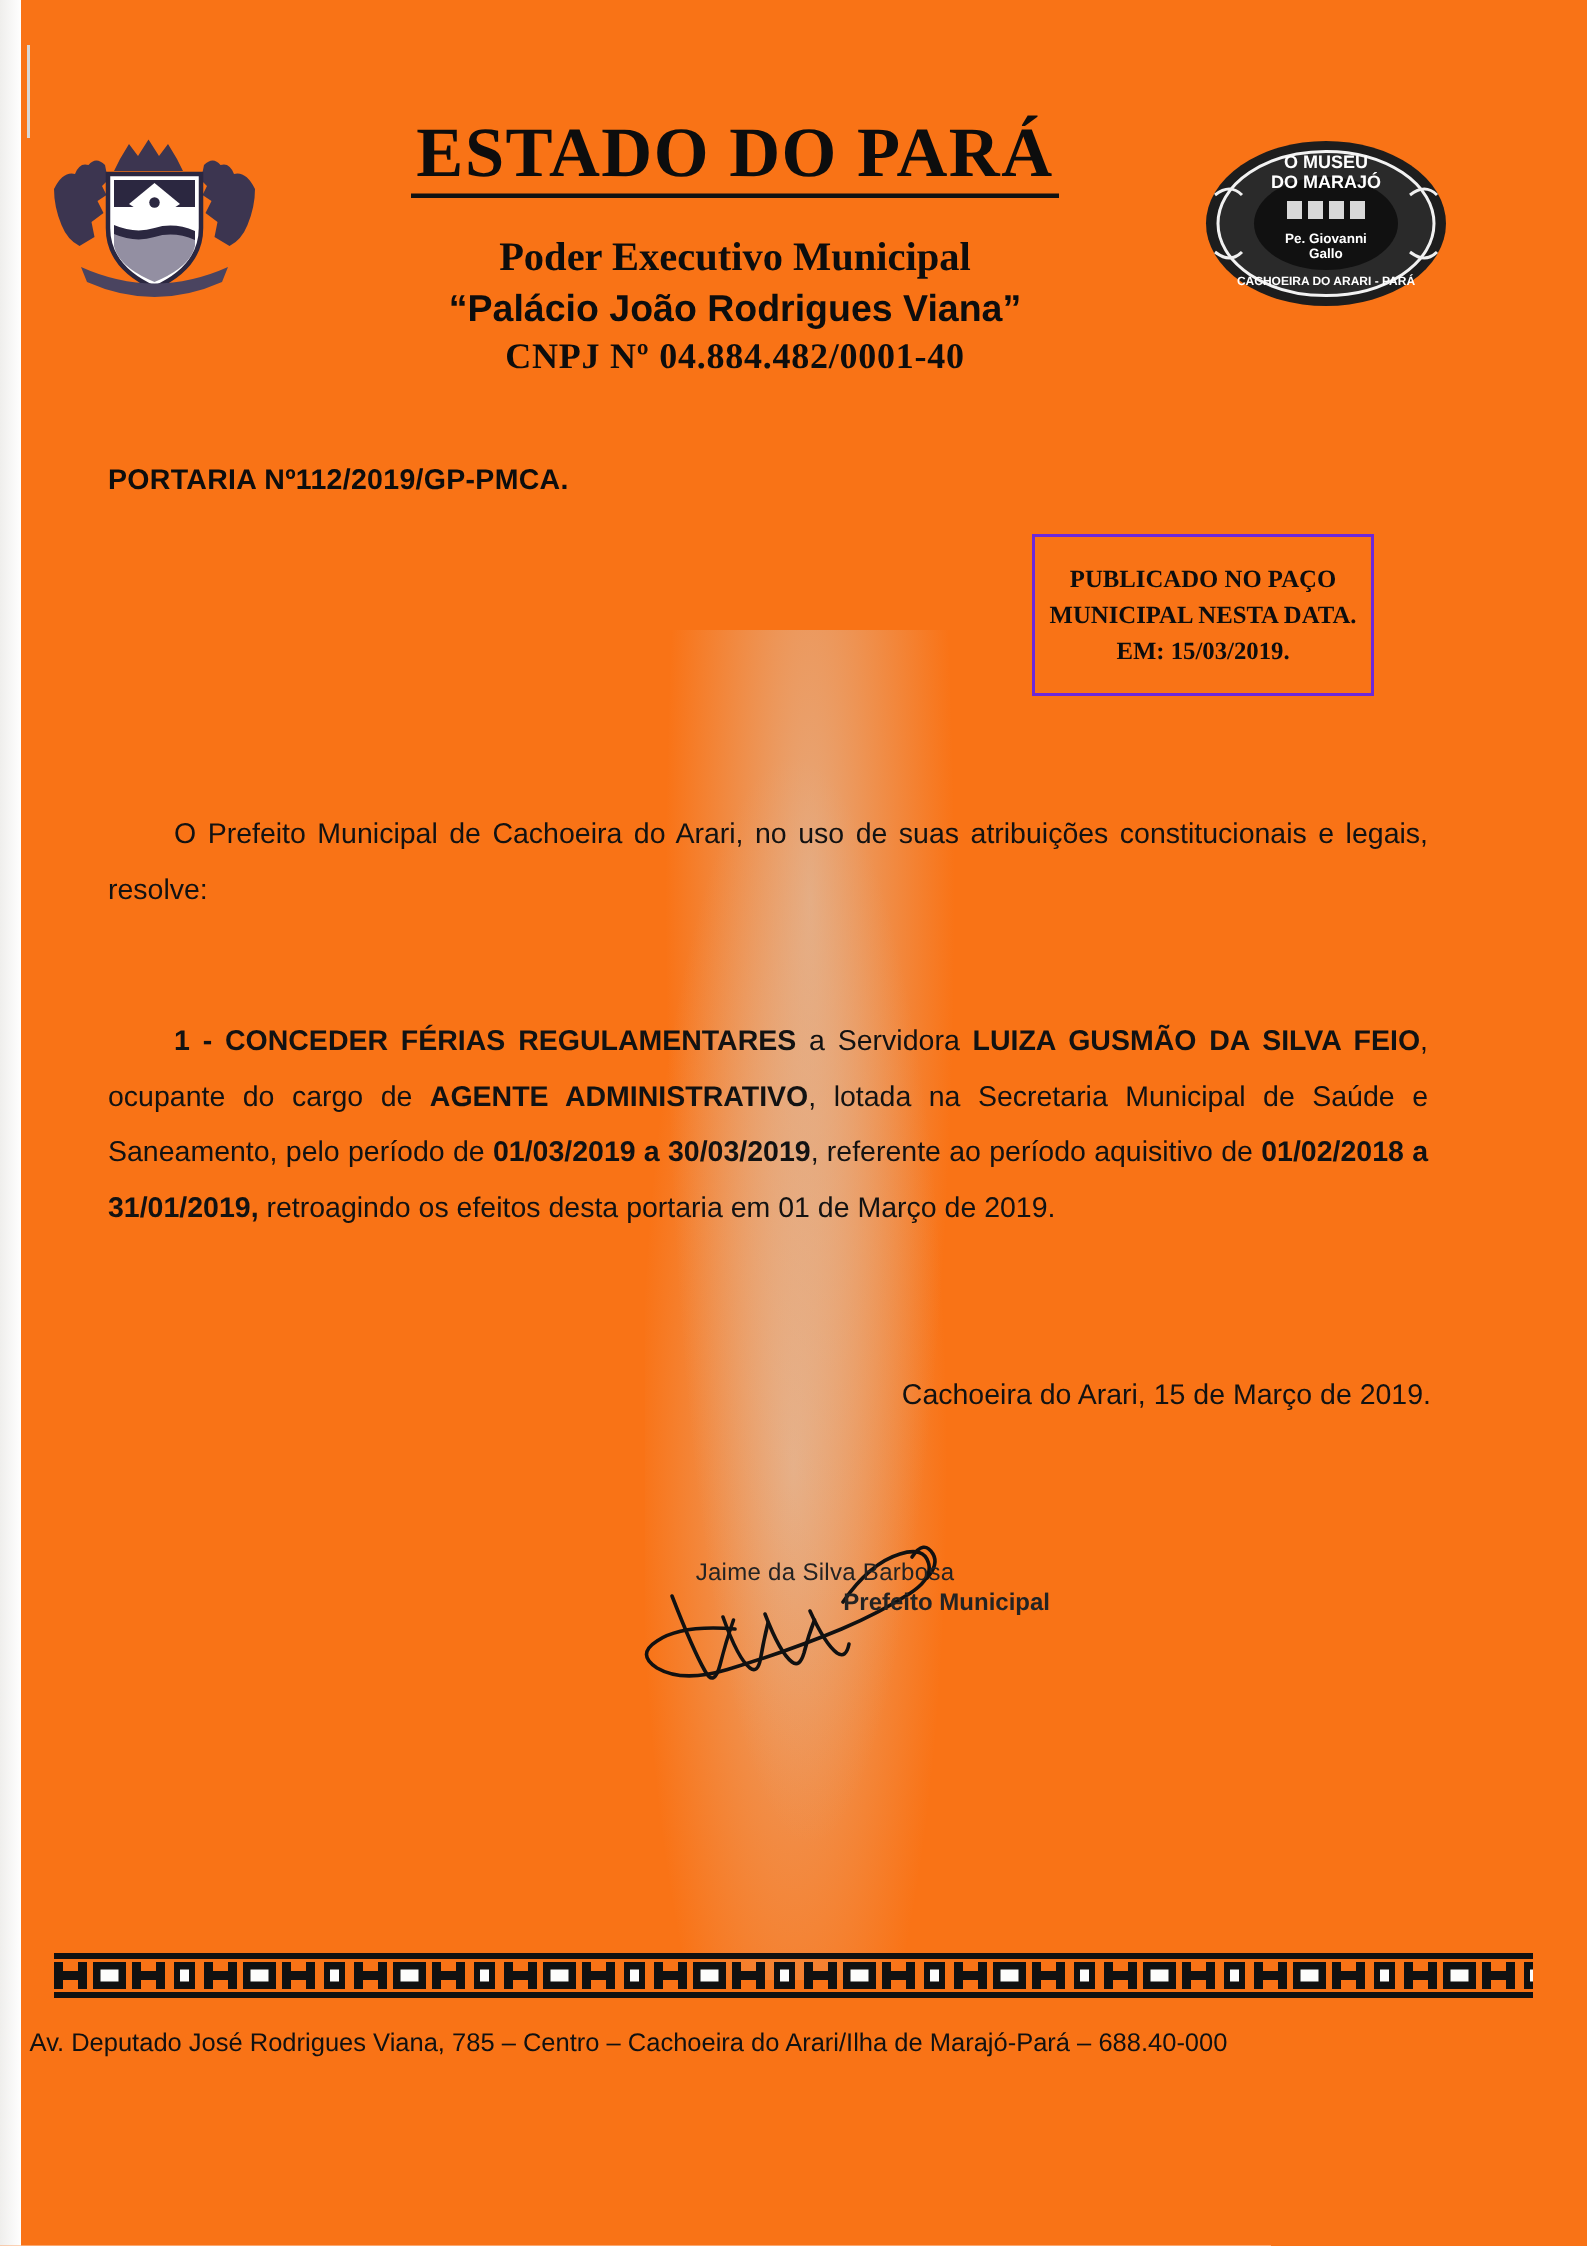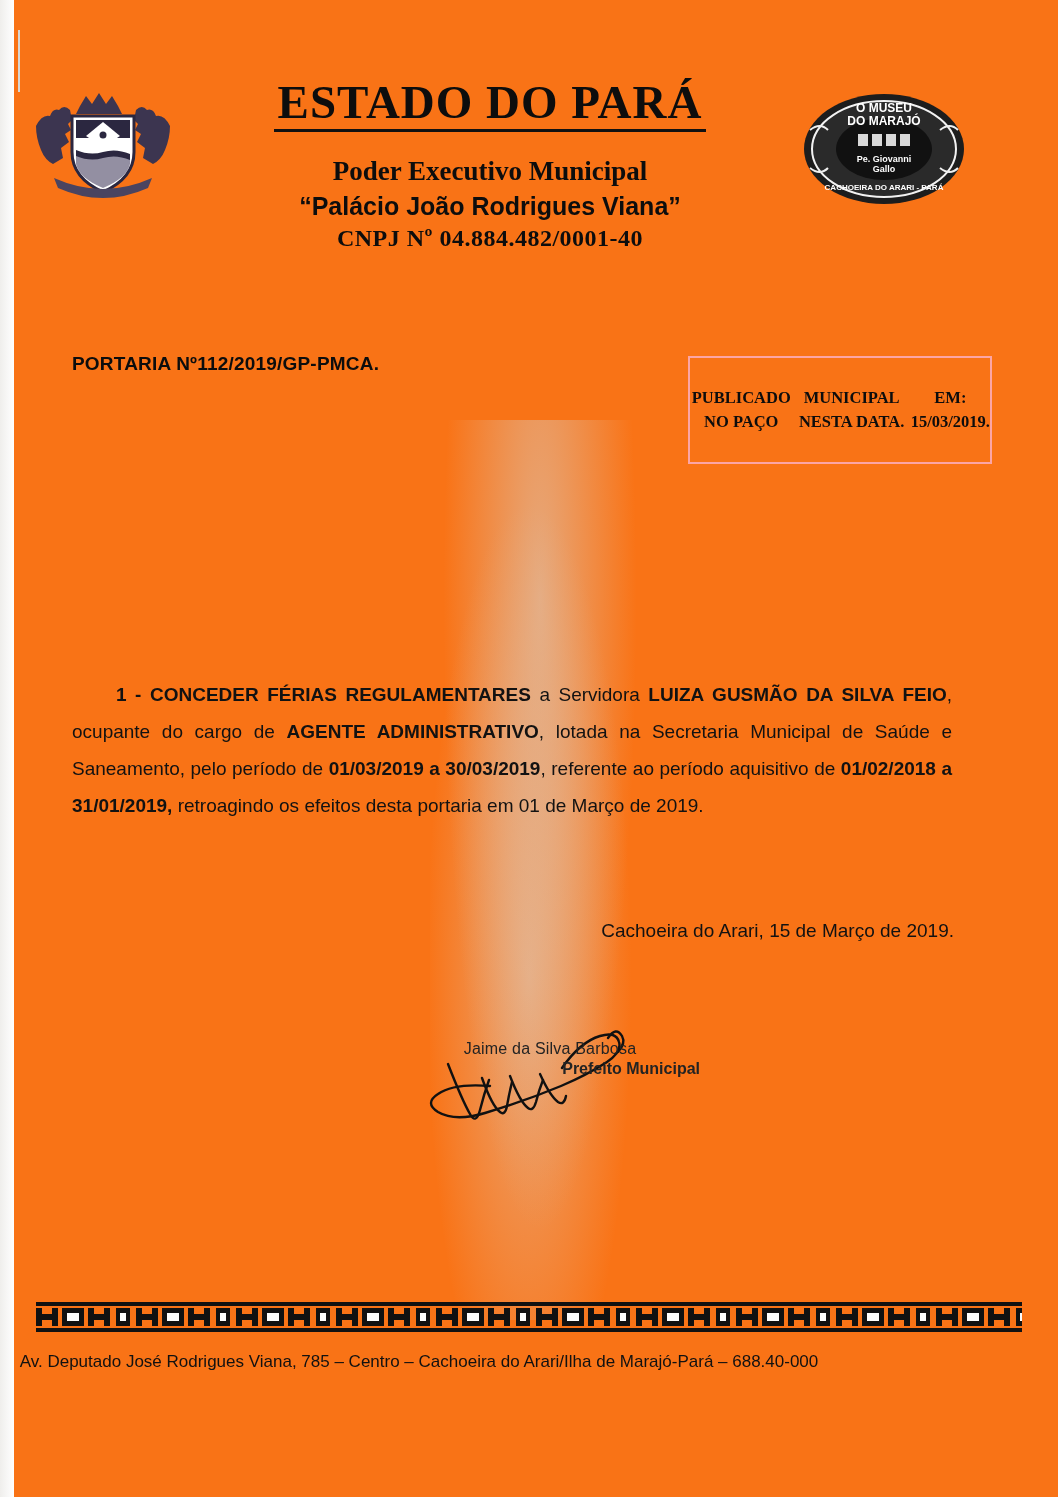--- a/index.html
+++ b/index.html
@@ -98,32 +98,31 @@
     margin-top: 4px;
   }
 
   
   .portaria-no {
     position: absolute;
     left: 72px; top: 310px;
     font-size: 19px;
     font-weight: bold;
     letter-spacing: 0.2px;
-    margin-top: 43px;
   }
 
   .stamp-box {
     position: absolute;
     left: 688px; top: 356px;
-    width: 304px;
+    width: 228px;
     height: 108px;
-    border: 2px solid #fca5a5;
+    border: 2px solid #6d28d9;
     box-sizing: border-box;
     display: flex;
-    flex-direction: row;
+    flex-direction: column;
     align-items: center;
     justify-content: center;
     font-family: "Liberation Serif", serif;
     font-weight: bold;
     font-size: 16.5px;
     line-height: 1.45;
     text-align: center;
   }
 
   .para {
@@ -262,20 +261,23 @@
   </div>
 
   <div class="portaria-no">PORTARIA Nº112/2019/GP-PMCA.</div>
 
   <div class="stamp-box">
     <div>PUBLICADO NO PAÇO</div>
     <div>MUNICIPAL NESTA DATA.</div>
     <div>EM: 15/03/2019.</div>
   </div>
 
+  <div class="para p-intro">
+    <span class="indent"></span><span>O Prefeito Municipal de Cachoeira do Arari, no uso de suas atribuições constitucionais e legais, resolve:</span>
+  </div>
 
   <div class="para p-body">
     <span class="indent"></span><b>1 - </b><b>CONCEDER FÉRIAS REGULAMENTARES</b><span> a Servidora </span><b>LUIZA GUSMÃO DA SILVA FEIO</b><span>, ocupante do cargo de </span><b>AGENTE ADMINISTRATIVO</b><span>, lotada na Secretaria Municipal de Saúde e Saneamento, pelo período de </span><b>01/03/2019 a 30/03/2019</b><span>, referente ao período aquisitivo de </span><b>01/02/2018 a 31/01/2019,</b><span> retroagindo os efeitos desta portaria em 01 de Março de 2019.</span>
   </div>
 
   <div class="para p-place">Cachoeira do Arari, 15 de Março de 2019.</div>
 
   <div class="signature-block">
     <svg class="sig-svg" width="280" height="140" viewBox="0 0 280 140">
       <g fill="none" stroke="#111" stroke-width="2.4" stroke-linecap="round">

